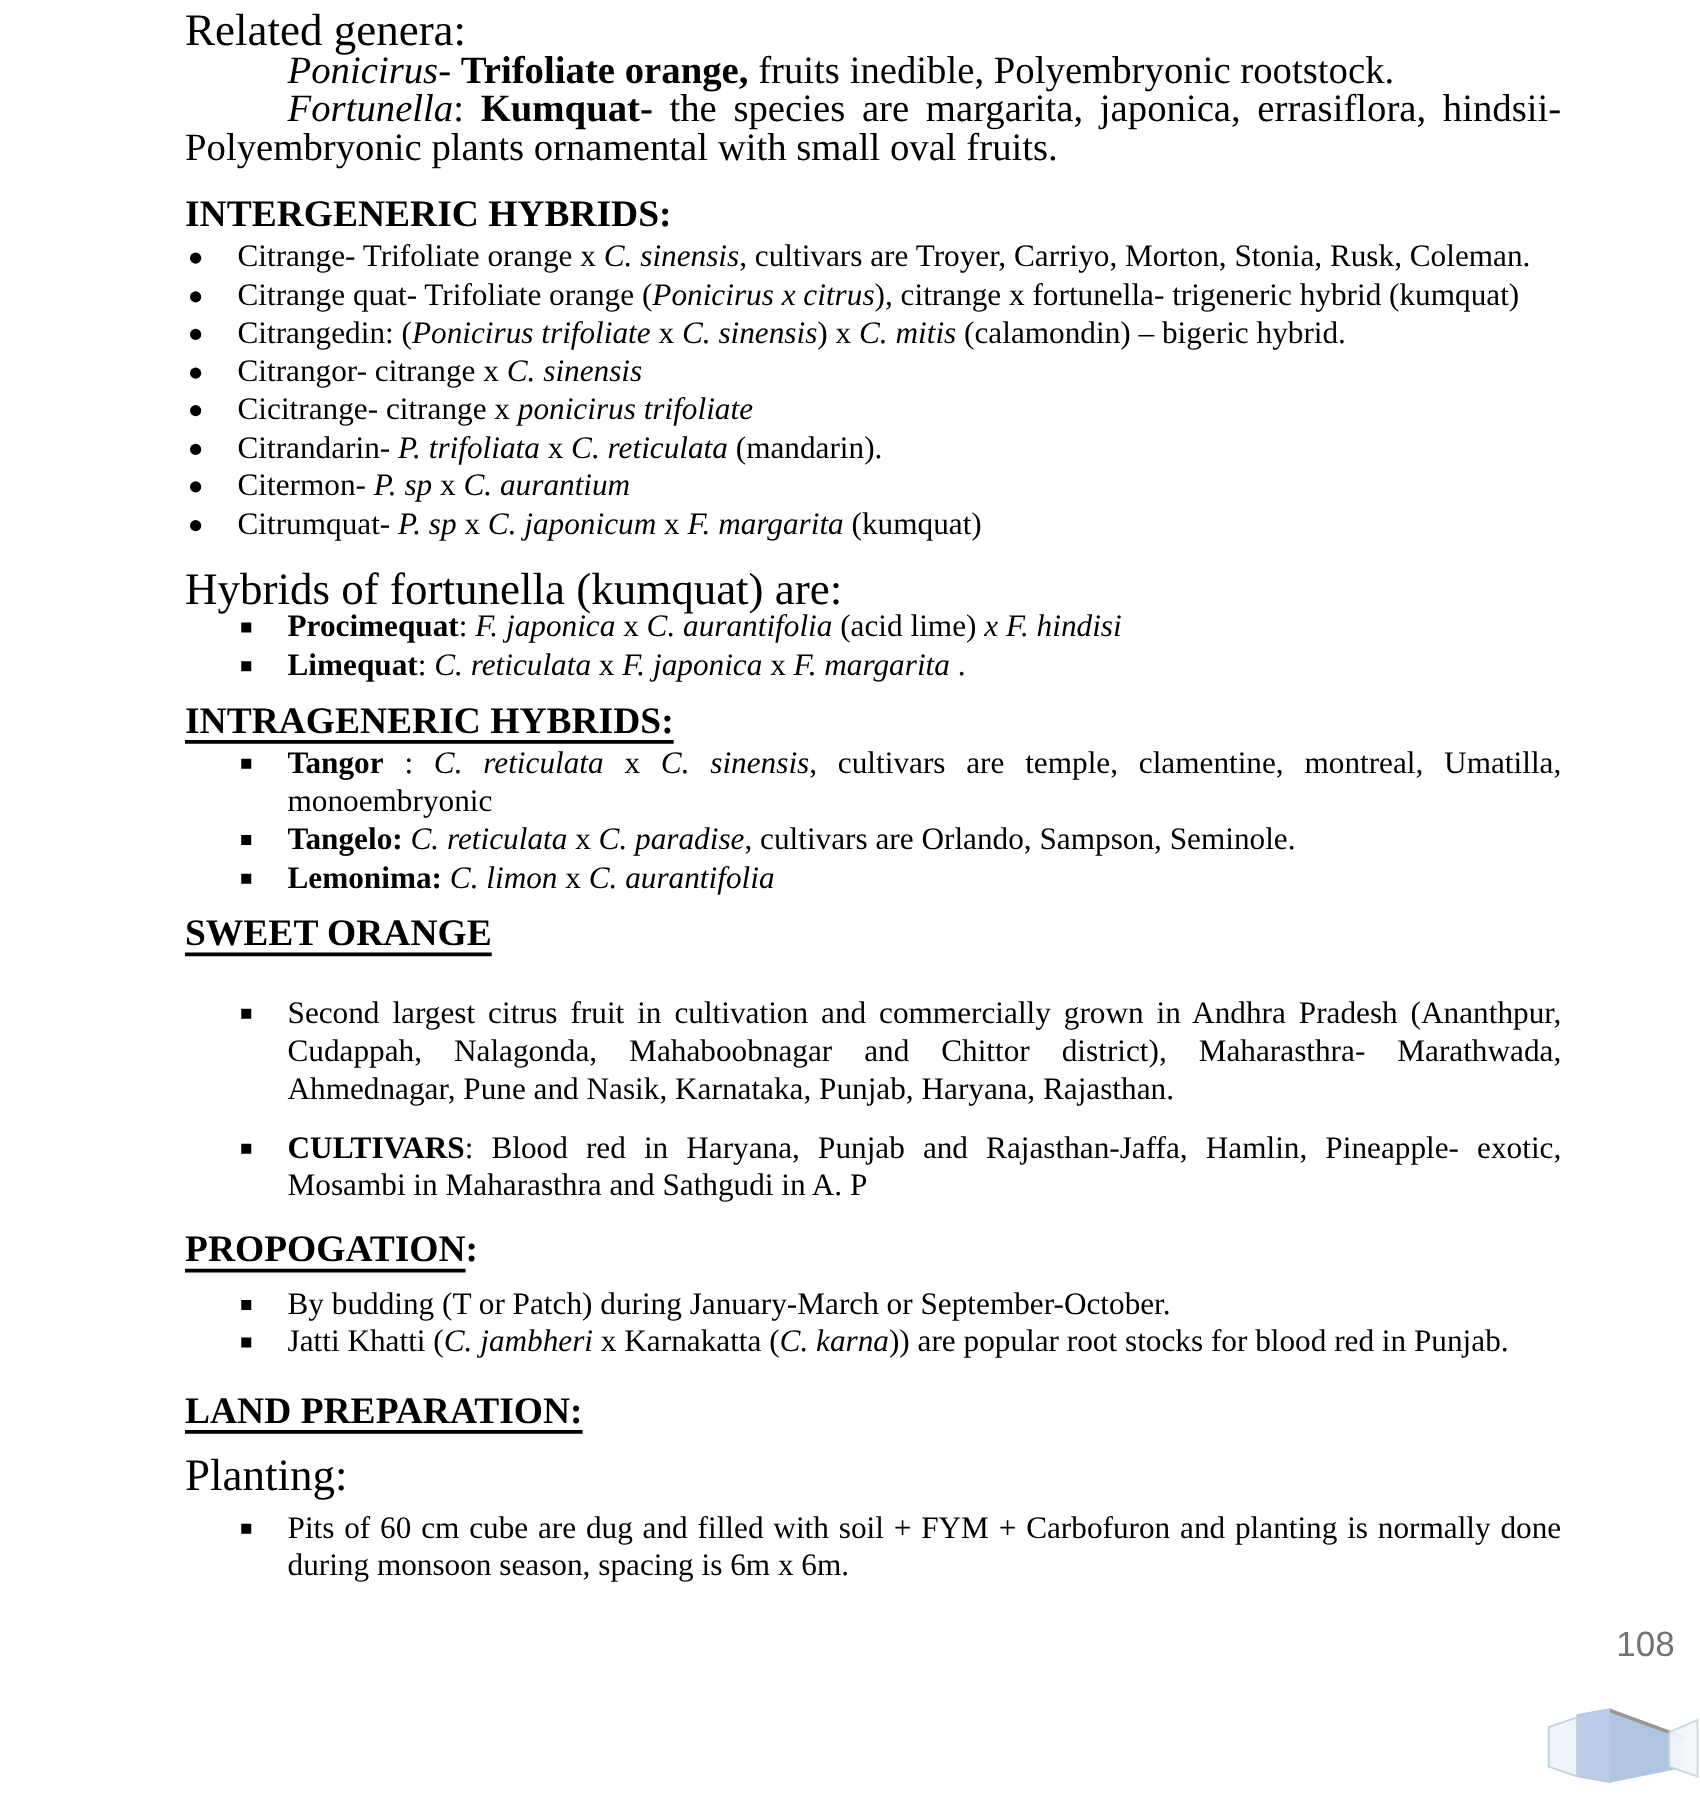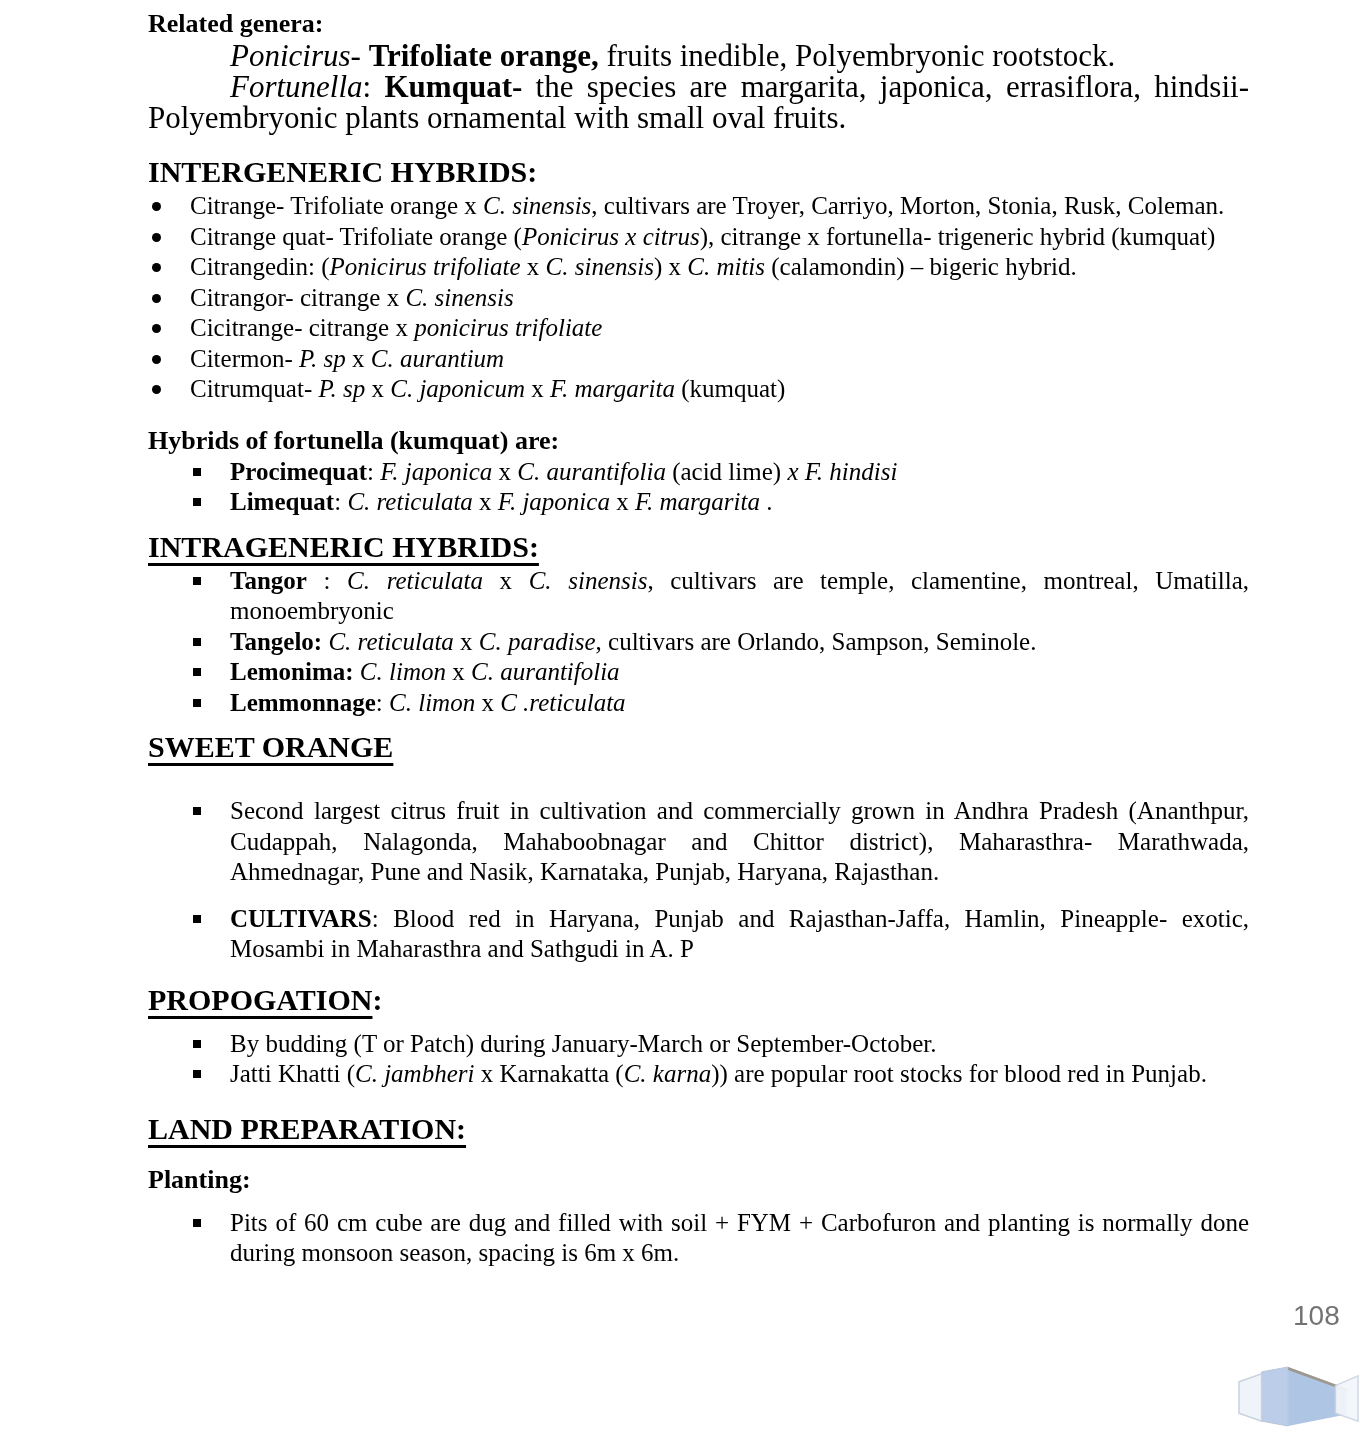--- a/index.html
+++ b/index.html
@@ -13,21 +13,21 @@
   }
   .doc {
     position: absolute;
     left: 148px; top: 8px;
     width: 1101px;
   }
   p { margin: 0; }
   .body { font-size: 31px; line-height: 31px; }
   .ind { text-indent: 82px; }
   .just { text-align: justify; }
-  .rh { font-size: 26px; line-height: 32px; font-weight: bold; }
+  .rh { font-size: 36px; line-height: 32px; font-weight: normal; }
   .sh { font-size: 30px; line-height: 34px; font-weight: bold; margin: 22px 0 2px 0; }
   .u  { text-decoration: underline; text-decoration-thickness: 3px; text-underline-offset: 6px; }
   .run-b { font-weight: bold; }
   .run-i { font-style: italic; }
   ul { list-style: none; margin: 0; padding: 0; }
   ul li {
     position: relative;
     font-size: 25px;
     line-height: 30.5px;
   }
@@ -76,36 +76,36 @@
   <p class="body ind"><span class="run-i">Ponicirus- </span><span class="run-b">Trifoliate orange,</span><span> fruits inedible, Polyembryonic rootstock.</span></p>
   <p class="body ind just"><span class="run-i">Fortunella</span><span>: </span><span class="run-b">Kumquat-</span><span> the species are margarita, japonica, errasiflora, hindsii- Polyembryonic plants ornamental with small oval fruits.</span></p>
 
   <p class="sh">INTERGENERIC HYBRIDS:</p>
   <ul class="dots">
     <li><span>Citrange- Trifoliate orange x </span><span class="run-i">C. sinensis</span><span>, cultivars are Troyer, Carriyo, Morton, Stonia, Rusk, Coleman.</span></li>
     <li><span>Citrange quat- Trifoliate orange (</span><span class="run-i">Ponicirus x citrus</span><span>), citrange x fortunella- trigeneric hybrid (kumquat)</span></li>
     <li><span>Citrangedin: (</span><span class="run-i">Ponicirus trifoliate</span><span> x </span><span class="run-i">C. sinensis</span><span>) x </span><span class="run-i">C. mitis</span><span> (calamondin) – bigeric hybrid.</span></li>
     <li><span>Citrangor- citrange x </span><span class="run-i">C. sinensis</span></li>
     <li><span>Cicitrange- citrange x </span><span class="run-i">ponicirus trifoliate</span></li>
+    <li><span>Citrandarin- </span><span class="run-i">P. trifoliata</span><span> x </span><span class="run-i">C. reticulata</span><span> (mandarin).</span></li>
     <li><span>Citermon- </span><span class="run-i">P. sp</span><span> x </span><span class="run-i">C. aurantium</span></li>
     <li><span>Citrumquat- </span><span class="run-i">P. sp</span><span> x </span><span class="run-i">C. japonicum</span><span> x </span><span class="run-i">F. margarita</span><span> (kumquat)</span></li>
   </ul>
 
   <p class="rh mt-h1">Hybrids of fortunella (kumquat) are:</p>
   <ul class="sq">
     <li><span class="run-b">Procimequat</span><span>: </span><span class="run-i">F. japonica</span><span> x </span><span class="run-i">C. aurantifolia</span><span> (acid lime) </span><span class="run-i">x F. hindisi</span></li>
     <li><span class="run-b">Limequat</span><span>: </span><span class="run-i">C. reticulata</span><span> x </span><span class="run-i">F. japonica</span><span> x </span><span class="run-i">F. margarita</span><span> .</span></li>
   </ul>
 
   <p class="sh mt-h2"><span class="u">INTRAGENERIC HYBRIDS:</span></p>
   <ul class="sq">
     <li class="just"><span class="run-b">Tangor</span><span> : </span><span class="run-i">C. reticulata</span><span> x </span><span class="run-i">C. sinensis</span><span>, cultivars are temple, clamentine, montreal, Umatilla, monoembryonic</span></li>
     <li><span class="run-b">Tangelo:</span><span> </span><span class="run-i">C. reticulata</span><span> x </span><span class="run-i">C. paradise</span><span>, cultivars are Orlando, Sampson, Seminole.</span></li>
     <li><span class="run-b">Lemonima:</span><span> </span><span class="run-i">C. limon</span><span> x </span><span class="run-i">C. aurantifolia</span></li>
-    <li><span class="run-b">Lemmonnage</span><span>: </span><span class="run-i">C. limon</span><span> x </span><span class="run-i">C .reticulata</span></li>
   </ul>
 
   <p class="sh mt-h2"><span class="u">SWEET ORANGE</span></p>
   <ul class="sq sweet">
     <li class="just"><span>Second largest citrus fruit in cultivation and commercially grown in Andhra Pradesh (Ananthpur, Cudappah, Nalagonda, Mahaboobnagar and Chittor district), Maharasthra- Marathwada, Ahmednagar, Pune and Nasik, Karnataka, Punjab, Haryana, Rajasthan.</span></li>
     <li class="just"><span class="run-b">CULTIVARS</span><span>: Blood red in Haryana, Punjab and Rajasthan-Jaffa, Hamlin, Pineapple- exotic, Mosambi in Maharasthra and Sathgudi in A. P</span></li>
   </ul>
 
   <p class="sh mt-h3"><span class="u">PROPOGATION</span><span>:</span></p>
   <ul class="sq prop">

